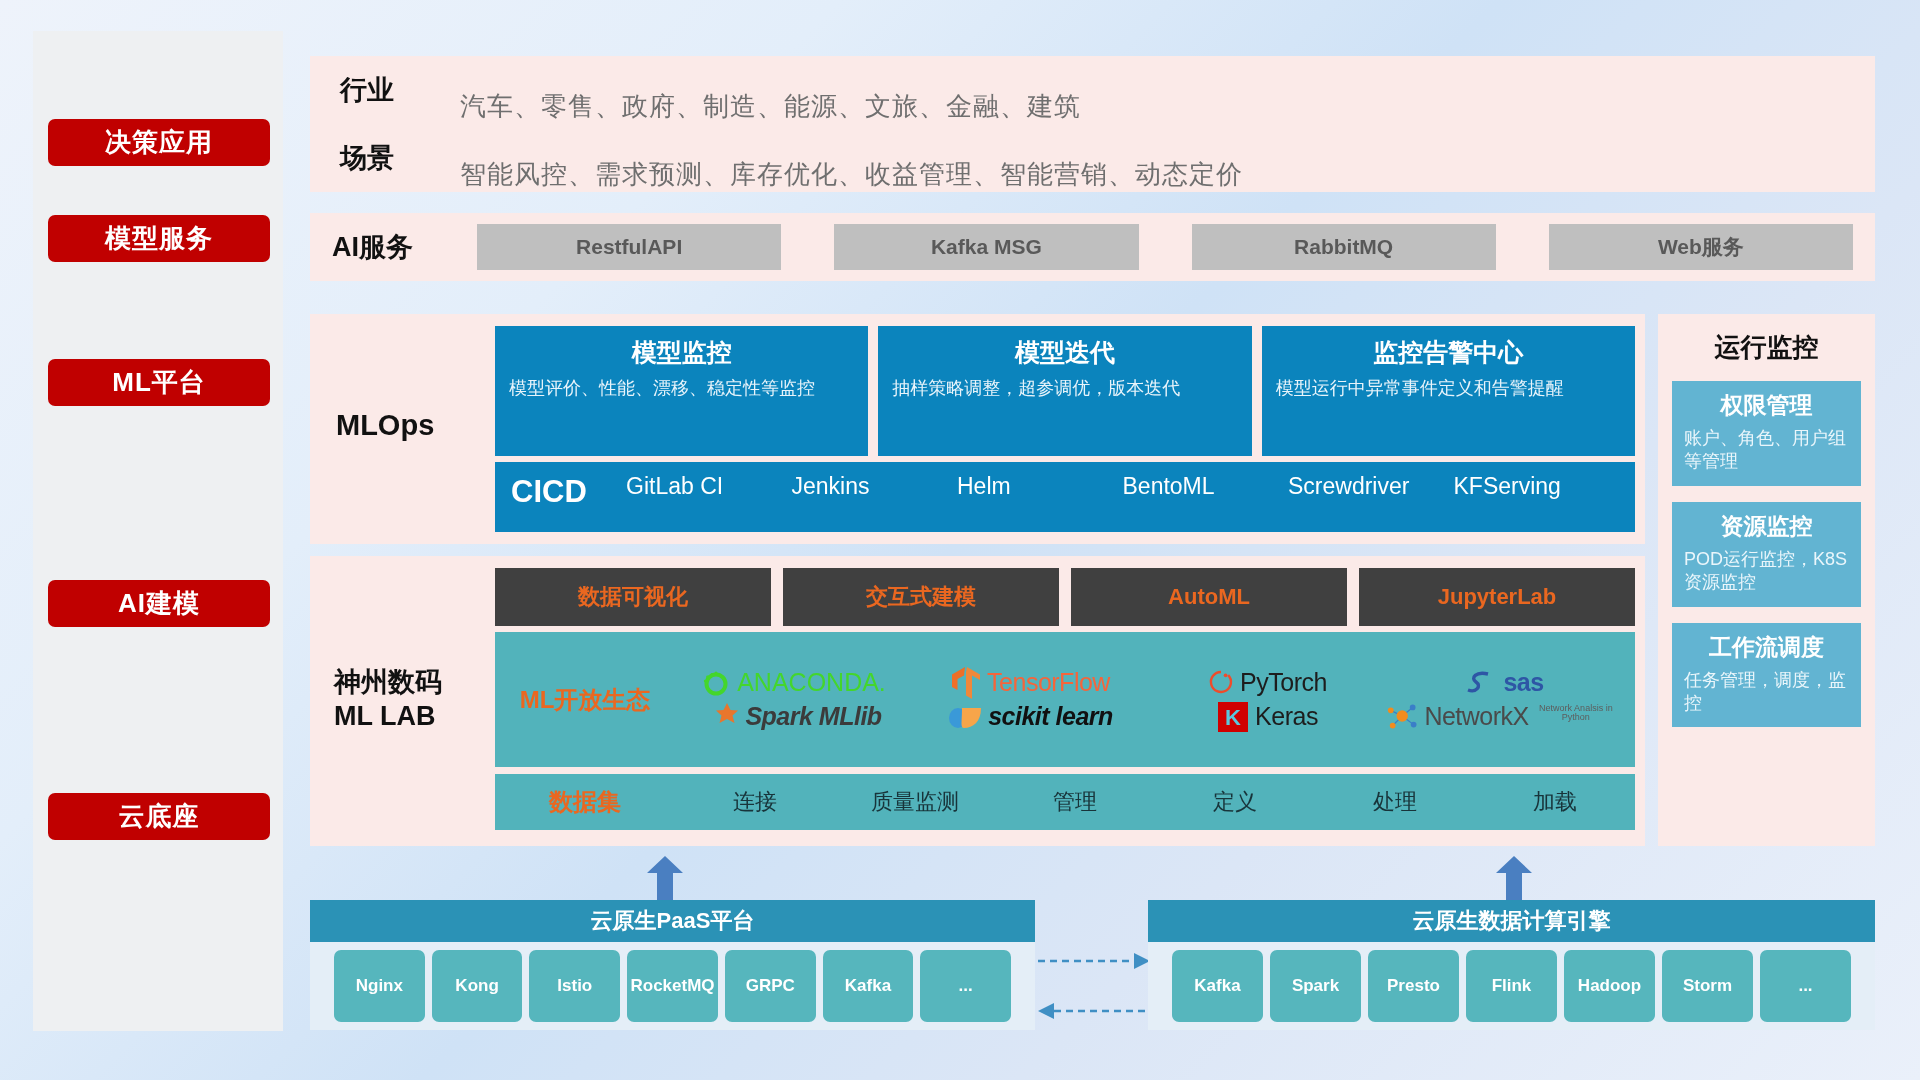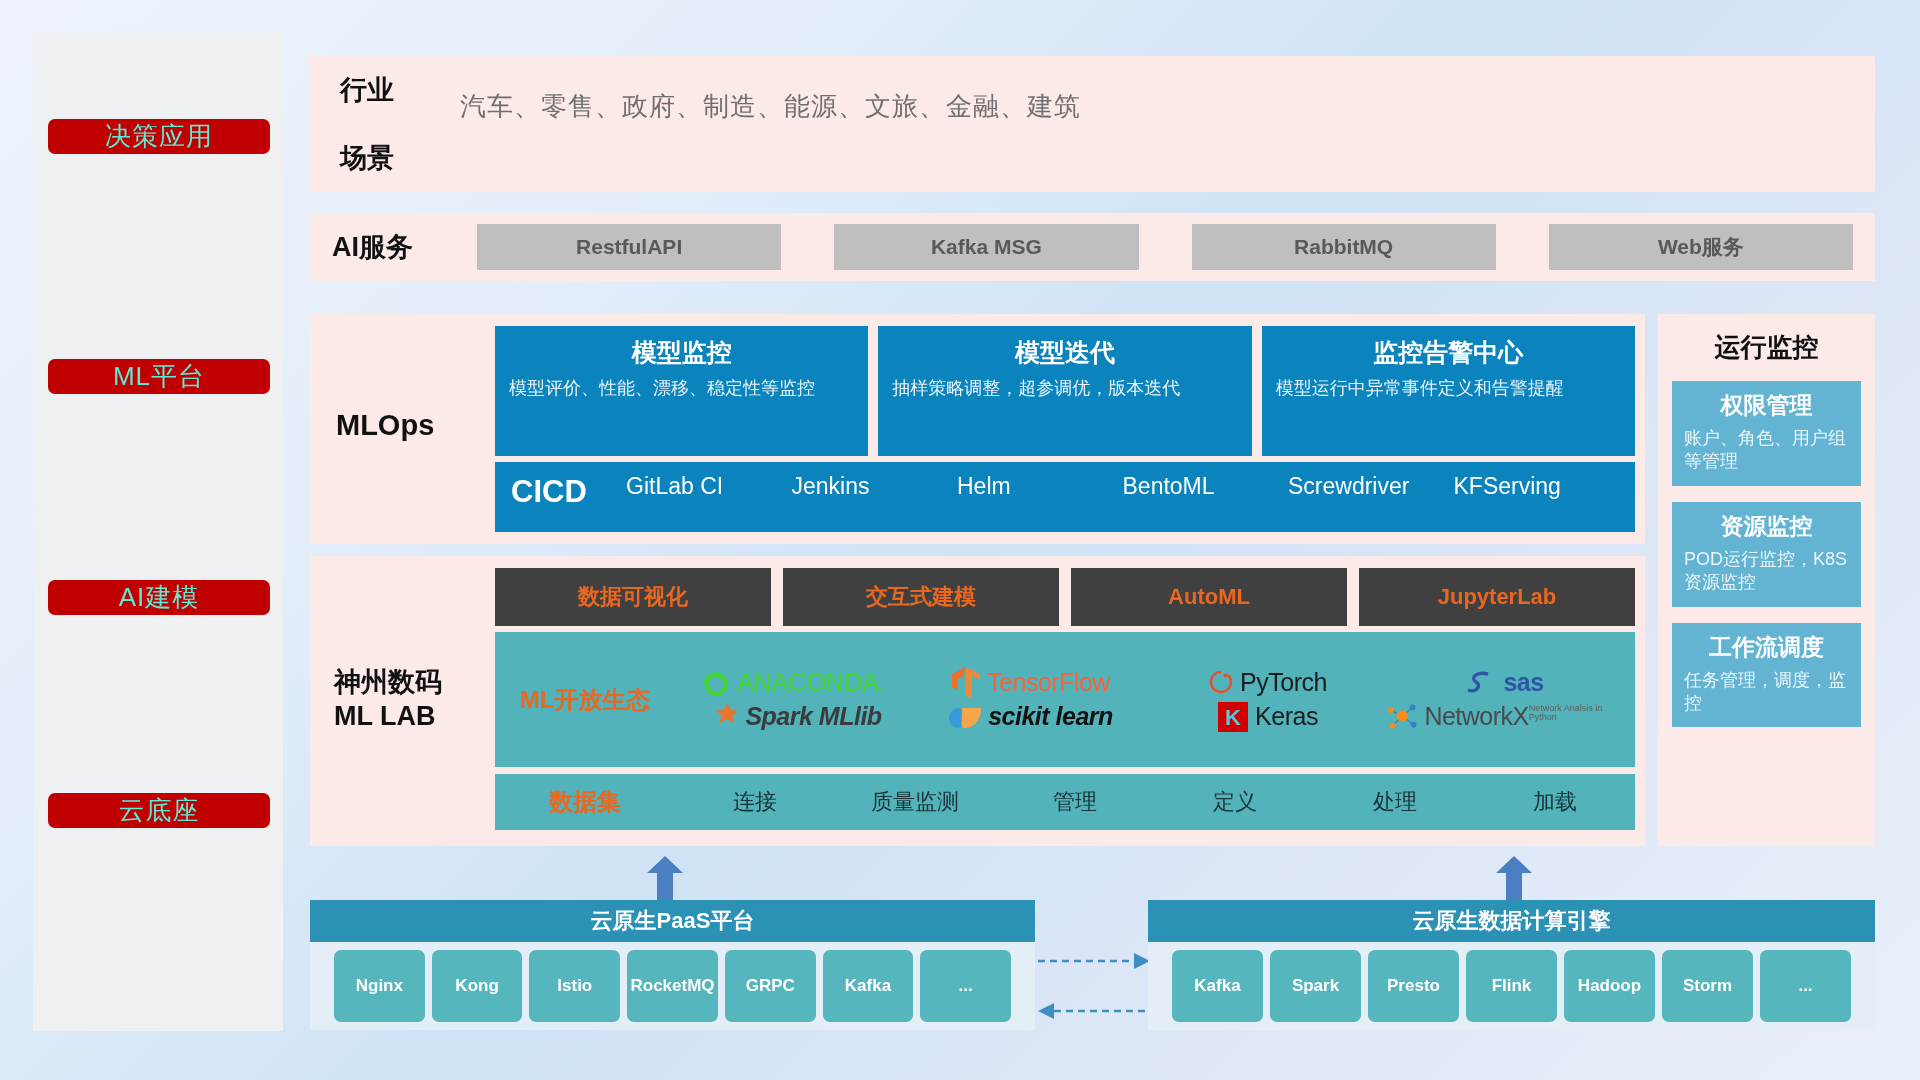--- a/index.html
+++ b/index.html
@@ -10,23 +10,23 @@
     position:relative;
   }
   .canvas{position:absolute;inset:0;}
 
   
   .left-rail{
     position:absolute;left:33px;top:31px;width:250px;height:1000px;
     background:#eef0f2;
   }
   .stage-chip{
-    position:absolute;left:48px;width:222px;height:35px;
+    position:absolute;left:48px;width:222px;height:47px;
     background:#c00000;border-radius:7px;
-    color:#5eead4;font-weight:normal;font-size:26px;
+    color:#ffffff;font-weight:bold;font-size:26px;
     display:flex;align-items:center;justify-content:center;
     letter-spacing:1px;
   }
 
   
   .band{position:absolute;background:#fbeae8;}
 
   
   #row-industry{left:310px;top:56px;width:1565px;height:136px;}
   .ind-row{display:flex;align-items:center;height:68px;padding-left:30px;box-sizing:border-box;}
@@ -99,37 +99,41 @@
 </head>
 <body>
 
 <div class="canvas">
 
   <div class="left-rail"></div>
 
   <div class="stage-chip" style="top:119px">
     <span>决策应用</span>
   </div>
+  <div class="stage-chip" style="top:215px">
+    <span>模型服务</span>
+  </div>
   <div class="stage-chip" style="top:359px">
     <span>ML平台</span>
   </div>
   <div class="stage-chip" style="top:580px">
     <span>AI建模</span>
   </div>
   <div class="stage-chip" style="top:793px">
     <span>云底座</span>
   </div>
 
   <div class="band" id="row-industry">
     <div class="ind-row">
       <div class="ind-key">行业</div>
       <div class="ind-val">汽车、零售、政府、制造、能源、文旅、金融、建筑</div>
     </div>
     <div class="ind-row">
       <div class="ind-key">场景</div>
+      <div class="ind-val">智能风控、需求预测、库存优化、收益管理、智能营销、动态定价</div>
     </div>
   </div>
 
   <div class="band" id="row-aisvc">
     <div class="aisvc-wrap">
       <div class="aisvc-label">AI服务</div>
       <div class="aisvc-items">
         <div class="aisvc-chip">RestfulAPI</div>
         <div class="aisvc-chip">Kafka MSG</div>
         <div class="aisvc-chip">RabbitMQ</div>
@@ -250,21 +254,21 @@
                 <line x1="17" y1="15" x2="29" y2="24"></line>
             </g>
             <circle cx="17" cy="15" r="6" fill="#f28c1e"></circle>
             <circle cx="5" cy="9" r="3" fill="#f28c1e"></circle>
               <circle cx="28" cy="6" r="3" fill="#3a7ec8"></circle>
             <circle cx="7" cy="25" r="3" fill="#f28c1e"></circle>
               <circle cx="29" cy="24" r="3" fill="#3a7ec8"></circle>
           </svg>
           <span style="display:flex;flex-direction:row;line-height:1;">
             <span class="logo-txt" style="color:#4a4a4a;">NetworkX</span>
-            <span style="font-size:9px;color:#5d5d5d;">Network Analsis in Python</span>
+            <span style="font-size:9px;color:#5d5d5d;text-align:center;">Network Analsis in Python</span>
           </span>
         </div>
       </div>
     </div>
 
     <div class="dataset-bar">
       <div class="ds-title">数据集</div>
       <div class="ds-items">
         <div class="ds-item">连接</div>
         <div class="ds-item">质量监测</div>

